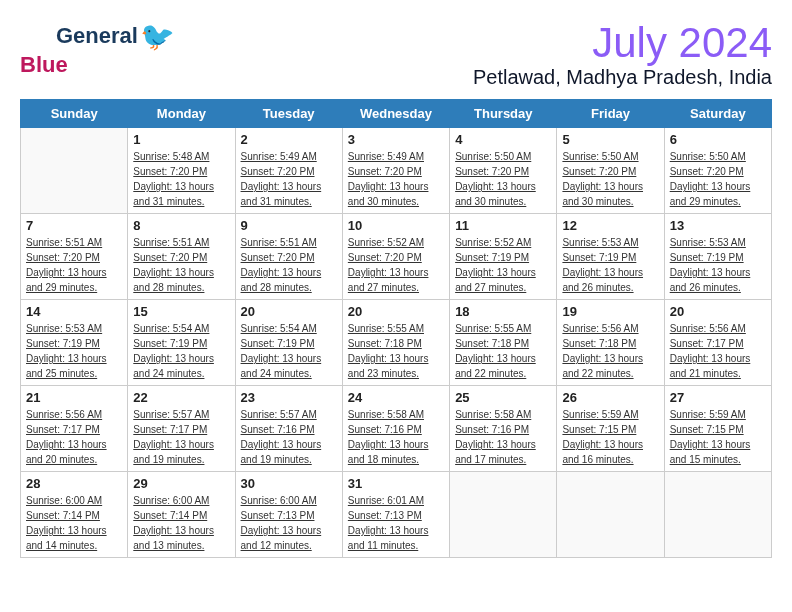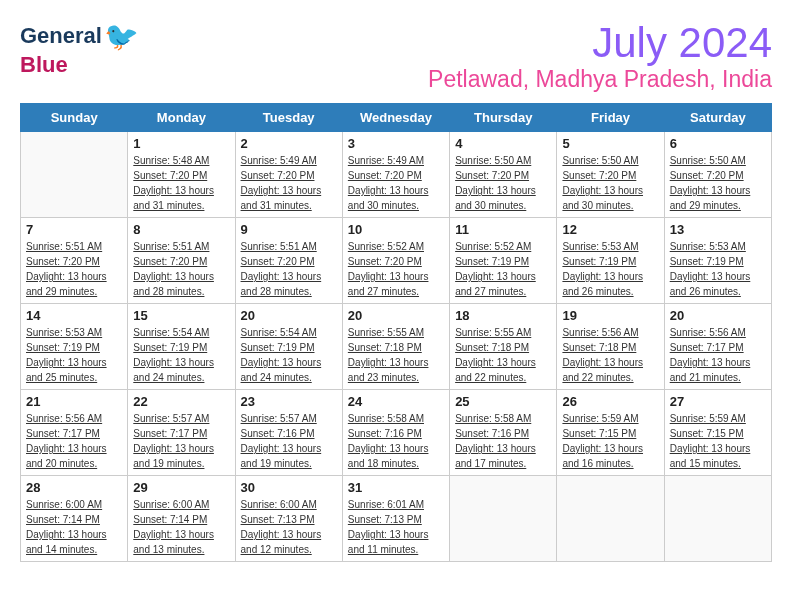--- a/index.html
+++ b/index.html
@@ -32,33 +32,34 @@
     }
     .logo-bird {
       font-size: 28px;
       color: #2e7dba;
       display: inline-block;
       margin-left: 2px;
     }
     .logo-row {
       display: flex;
       align-items: center;
+      margin-left: 36px;
     }
     .title-block {
       text-align: right;
     }
     .month-year {
       font-size: 42px;
       font-weight: normal;
       color: #8b5cf6;
       line-height: 1.1;
     }
     .location {
-      font-size: 23px;
-      color: #ec4899;
+      font-size: 20px;
+      color: #0f172a;
       font-weight: normal;
     }
     .calendar {
       width: 100%;
       border-collapse: collapse;
       font-size: 11px;
       border-radius: 21px;
     }
     .calendar th {
       background: #2e7dba;

